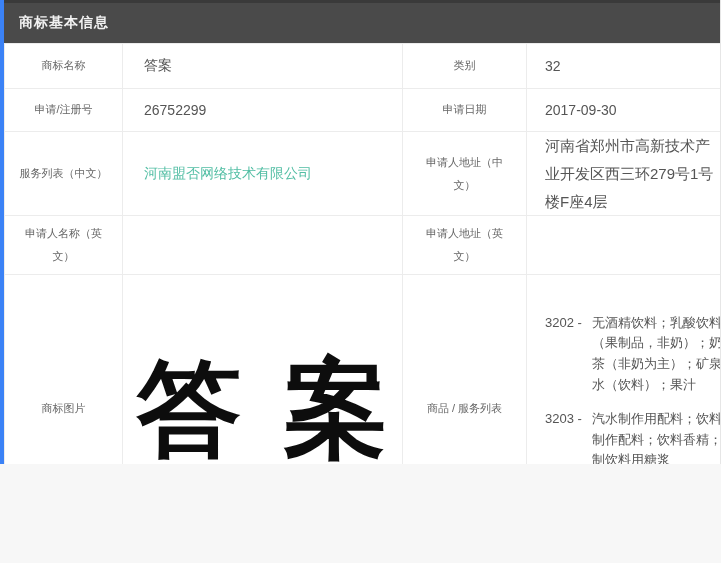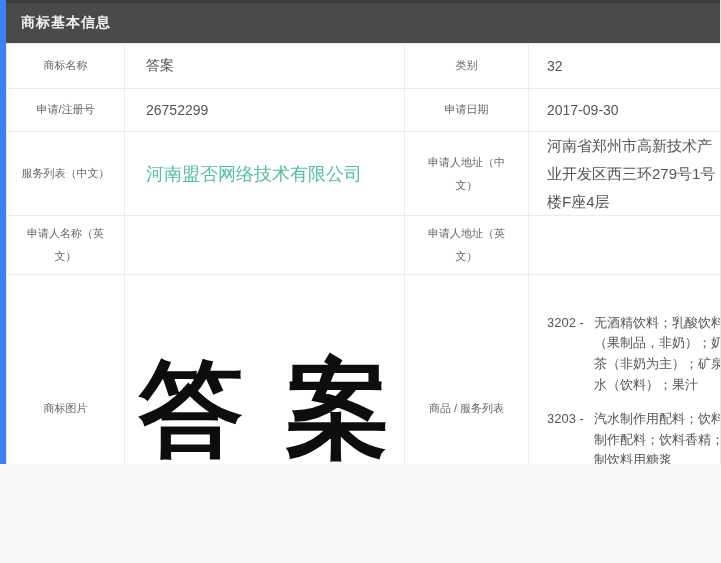--- a/index.html
+++ b/index.html
@@ -4,21 +4,21 @@
 <style>
   * { box-sizing: border-box; margin: 0; padding: 0; }
   html, body { width: 721px; height: 563px; background: #f7f7f7; }
   body {
     font-family: "Liberation Sans", "DejaVu Sans", sans-serif;
     color: #555;
   }
   .page {
     width: 721px; height: 464px;
     background: #ffffff;
-    border-left: 6px solid #3b82f6;
+    border-left: 4px solid #3b82f6;
     border-right: 1px solid #e6e6e6;
     overflow: hidden;
   }
   .section-header {
     height: 43px;
     background: #4a4a4a;
     border-top: 3px solid #3a3a3a;
     display: flex;
     align-items: center;
     padding-left: 15px;
@@ -58,21 +58,21 @@
     padding-right: 2px;
   }
   tr.r1 { height: 45px; }
   tr.r2 { height: 43px; margin-top: 6px; }
   tr.r3 { height: 41px; }
   tr.r4 { height: 64px; }
   tr.r5 { height: 59px; }
   tr.r6 { height: 268px; }
   a.company-link {
     color: #52bea4;
-    font-size: 18px;
+    font-size: 14px;
     text-decoration: none;
     cursor: pointer;
   }
   .mark-cell { text-align: center; }
   .mark-wrap {
     display: flex;
     justify-content: center;
     align-items: center;
     height: 100%;
   }

